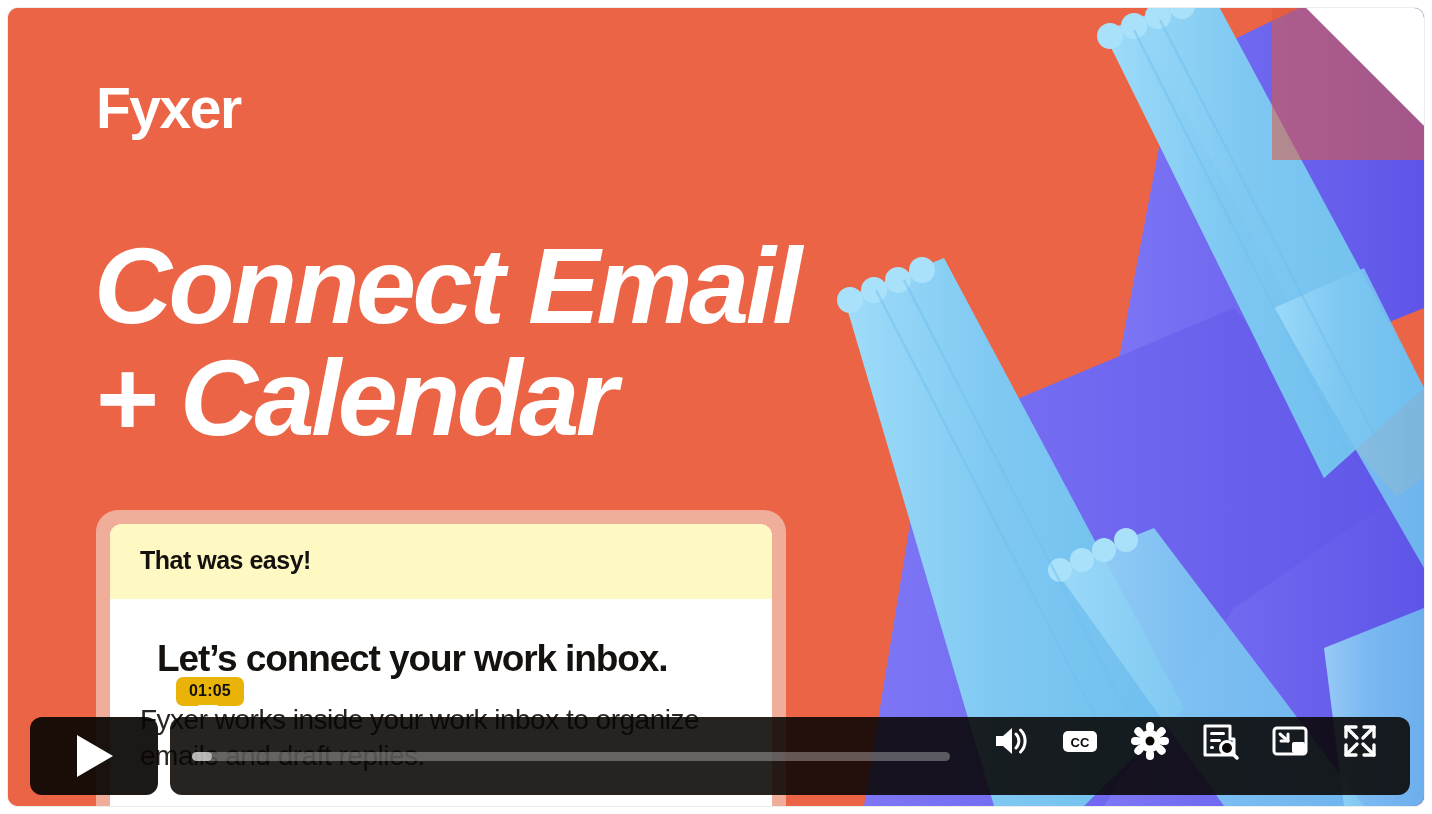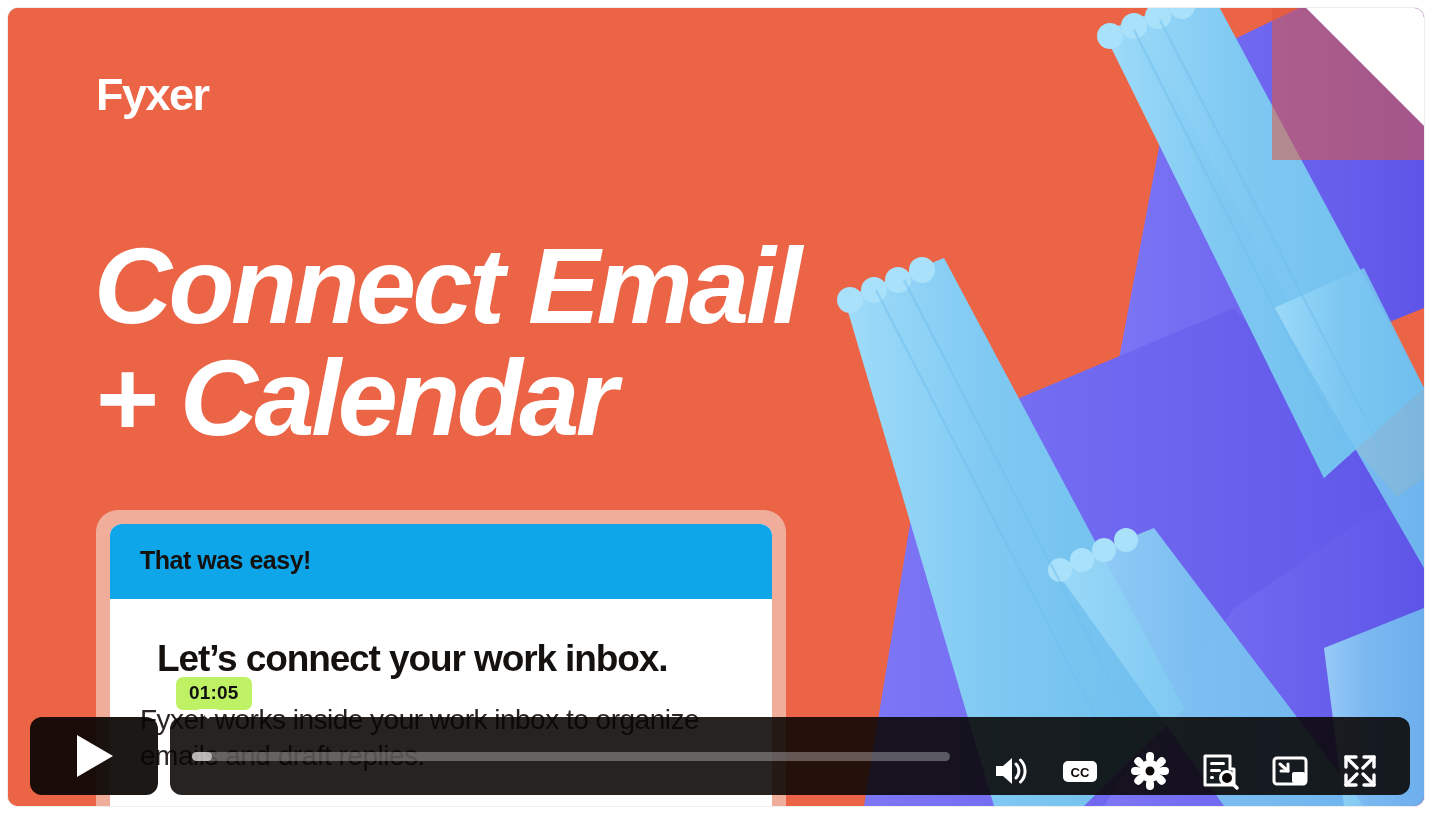--- a/index.html
+++ b/index.html
@@ -54,23 +54,23 @@
     width: 152px;
     height: 152px;
     pointer-events: none;
   }
   .corner-fold svg { display: block; width: 100%; height: 100%; }
 
   
   .logo {
     position: absolute;
     left: 88px;
-    top: 64px;
+    top: 72px;
     color: #ffffff;
-    font-size: 45px;
+    font-size: 57px;
     font-weight: 700;
     letter-spacing: -1.5px;
     line-height: 1;
   }
 
   
   .headline {
     position: absolute;
     left: 86px;
     top: 222px;
@@ -97,21 +97,21 @@
     overflow: hidden;
   }
   .card-inner {
     width: 100%;
     height: 100%;
     background: #ffffff;
     border-radius: 12px;
     overflow: hidden;
   }
   .card-head {
-    background: #0ea5e9;
+    background: #fef9c3;
     padding: 22px 30px 24px 30px;
   }
   .card-head-title {
     color: #14110F;
     font-size: 25px;
     font-weight: 700;
     letter-spacing: -0.5px;
   }
   .card-body { padding: 40px 30px 0 30px; }
   .card-title {
@@ -188,23 +188,23 @@
     width: 2.6%;
     background: rgba(255,255,255,0.55);
     border-radius: 5px;
   }
 
   .time-tooltip {
     pointer-events: none;
     position: absolute;
     left: 6px;
     top: -40px;
-    background: #bef264;
+    background: #eab308;
     color: #111111;
-    font-size: 19px;
+    font-size: 16px;
     font-weight: 700;
     padding: 5px 13px 6px 13px;
     border-radius: 7px;
     white-space: nowrap;
     letter-spacing: 0.2px;
   }
   .time-tooltip::after {
     content: "";
     position: absolute;
     left: 22px;
@@ -215,21 +215,21 @@
     border-top: 10px solid #ffffff;
   }
 
   .control-icons {
     pointer-events: auto;
     flex: 0 0 auto;
     height: 78px;
     background: rgba(8,4,2,0.88);
     border-radius: 0 12px 12px 0;
     display: flex;
-    align-items: flex-end;
+    align-items: flex-start;
     gap: 22px;
     padding: 0 26px 0 14px;
   }
   .icon-btn {
     background: none;
     border: none;
     padding: 4px;
     display: flex;
     align-items: center;
     justify-content: center;

